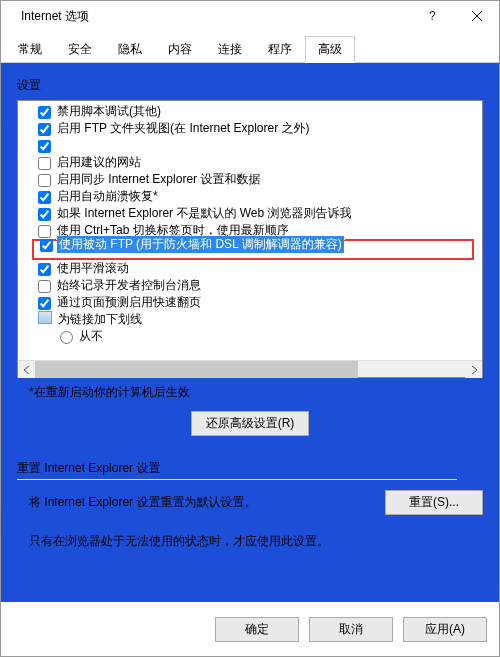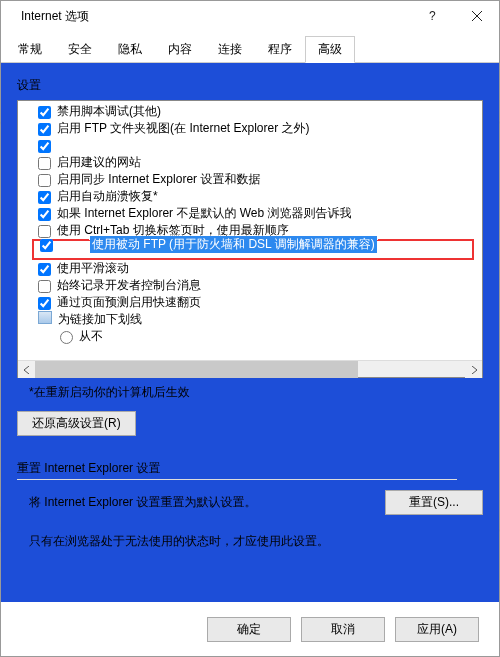--- a/index.html
+++ b/index.html
@@ -22,27 +22,27 @@
 .row .icon-sq { width: 14px; height: 13px; margin-left: 18px; margin-right: 4px; background: linear-gradient(#d9e7f5,#a9c9ea); border:1px solid #7aa7d4; flex-shrink:0; }
 .row span.txt { padding: 0 2px; }
 .row.sel span.txt { background: #2d89ef; color: #fff; outline: 1px dotted #fff; }
 .redbox { border: 2px solid #e33; height: 21px; pointer-events:none; }
 .hscroll { position:absolute; bottom:0; left:0; right:0; height:17px; background:#f0f0f0; border-top:1px solid #ddd; display:flex; }
 .hs-btn { width:17px; height:17px; display:flex;align-items:center;justify-content:center; color:#555; background:#f0f0f0; }
 .hs-track { flex:1; position:relative; }
 .hs-thumb { position:absolute; left:0; top:0; height:17px; width:75%; background:#c9c9c9; }
 .note { margin: 6px 0 10px 12px; }
 .btn { background:#e9e9e9; border:1px solid #aaa; padding:3px 14px; cursor:pointer; min-width:98px; text-align:center; }
-.rtrow { display:flex; justify-content:flex-start; margin-bottom:15px; }
+.rtrow { display:flex; justify-content:center; margin-bottom:15px; }
 .reset-section { margin-top:6px; border-top:0; }
 .reset-title { margin: 24px 0 10px 0; border-bottom:1px solid #ddd; padding-bottom:2px; width:440px; }
 .reset-line { display:flex; align-items:center; }
 .reset-line .lbl { flex:1; margin-left:12px; }
 .reset-note { margin: 18px 0 0 12px; width:380px; }
-.footer { height:54px; display:flex; justify-content:flex-end; align-items:center; gap:10px; padding-right:20px; border-top:0; }
+.footer { height:54px; display:flex; justify-content:flex-end; align-items:center; gap:10px; padding-right:12px; border-top:0; }
 .footer .btn { min-width:84px; }
 .wm { position:absolute; pointer-events:none; opacity:0.10; color:#777; font-size:30px; font-weight:700; letter-spacing:4px; }
 svg { display:block; }
 </style>
 </head>
 <body>
 <div class="window">
 
 <div class="wm" style="top:90px;left:-2px;">服务器评测</div>
 <div class="wm" style="top:300px;left:150px;">服务器评测</div>
@@ -107,21 +107,21 @@
           </div>
         <div class="row">
             <input type="checkbox" class="chk" checked="" style="">
             <span class="txt">如果 Internet Explorer 不是默认的 Web 浏览器则告诉我</span>
           </div>
         <div class="row">
             <input type="checkbox" class="chk" style="">
             <span class="txt">使用 Ctrl+Tab 切换标签页时，使用最新顺序</span>
           </div>
         <div class="redbox" style="margin-left:12px;margin-right:6px;display:flex;align-items:center;">
-          <div class="row sel" style="height:27px;flex:1;gap:33px;">
+          <div class="row sel" style="height:27px;flex:1;">
               <input type="checkbox" class="chk" style="margin-left: 6px;" checked="">
               <span class="txt">使用被动 FTP (用于防火墙和 DSL 调制解调器的兼容)</span>
             </div>
         </div>
         <div class="row">
             <input type="checkbox" class="chk" checked="" style="">
             <span class="txt">使用平滑滚动</span>
           </div>
         <div class="row">
             <input type="checkbox" class="chk" style="">

